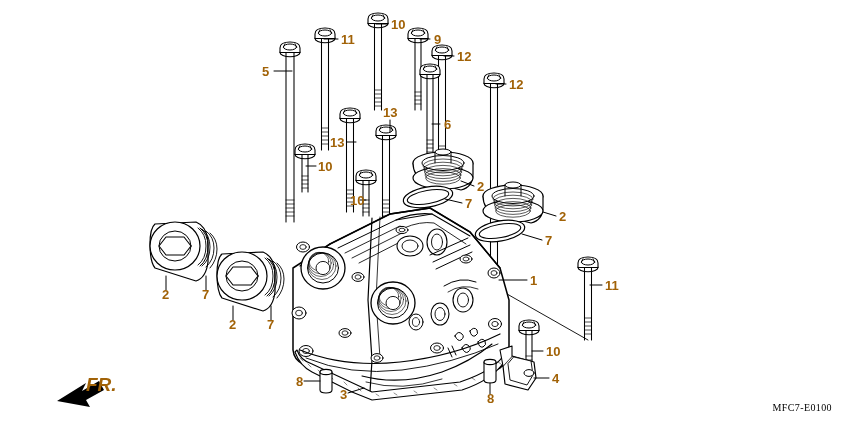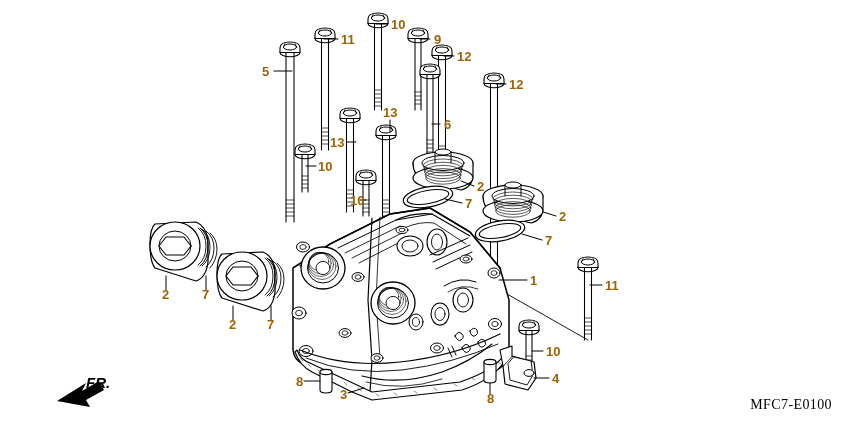--- a/index.html
+++ b/index.html
@@ -4,25 +4,25 @@
 <style>
   html,body{margin:0;padding:0;background:#ffffff;}
   body{width:850px;height:425px;overflow:hidden;
        font-family:"Liberation Serif",serif;color:#000;}
   #stage{position:relative;width:850px;height:425px;background:#fff;}
   #art{position:absolute;left:0;top:0;width:850px;height:425px;}
   .cal{position:absolute;font-family:"Liberation Sans",sans-serif;
        font-weight:bold;font-size:13px;line-height:13px;color:#a16207;
        white-space:nowrap;}
   #partno{position:absolute;right:18px;bottom:12px;
-          font-family:"Liberation Serif",serif;font-size:14px;
+          font-family:"Liberation Serif",serif;font-size:10px;
           letter-spacing:.4px;color:#000;white-space:nowrap;}
   #frlabel{position:absolute;left:86px;top:374px;
            font-family:"Liberation Sans",sans-serif;font-weight:bold;
-           font-size:15px;font-style:italic;color:#000000;}
+           font-size:19px;font-style:italic;color:#a16207;}
 </style>
 </head>
 <body>
 
 <div id="stage">
 
   <svg id="art" viewBox="0 0 850 425">
     <defs>
       <g id="boltHead">
         <ellipse cx="0" cy="4.5" rx="10" ry="4.2" fill="#fff" stroke="#000" stroke-width="1.1"></ellipse>

